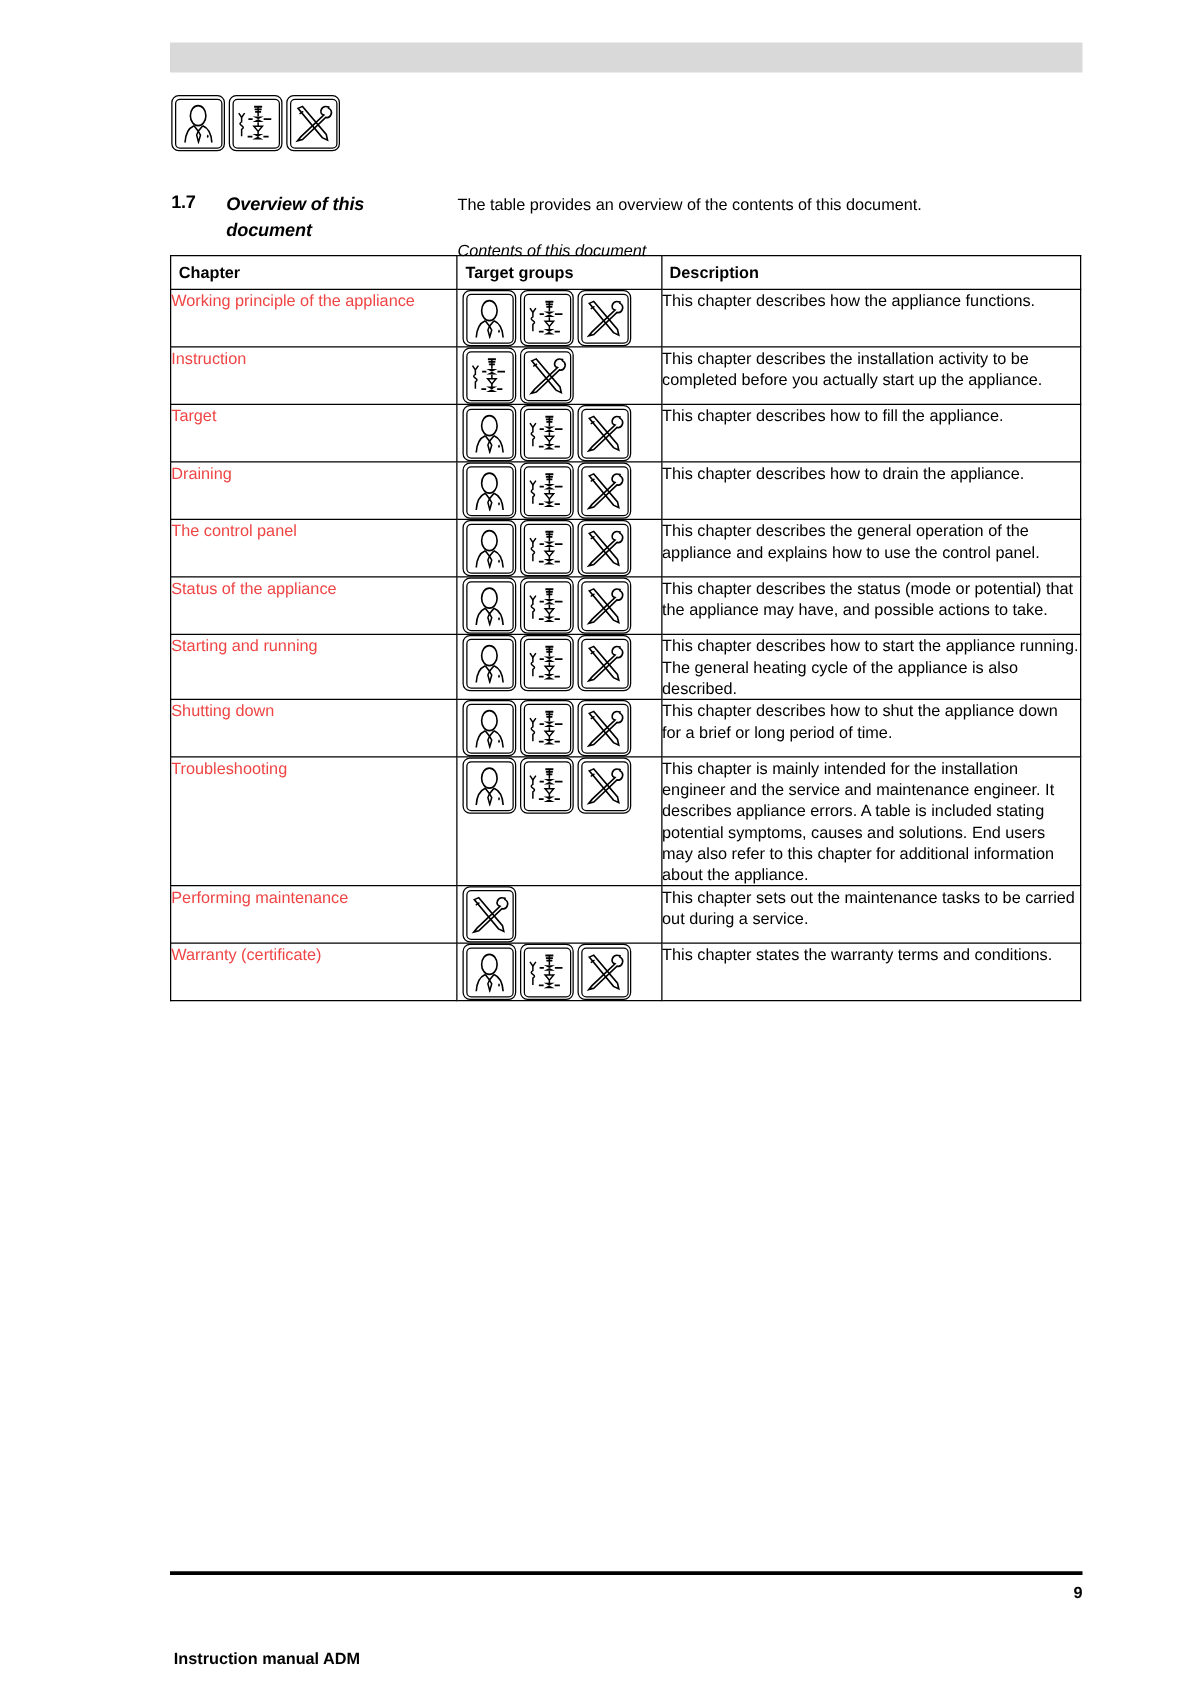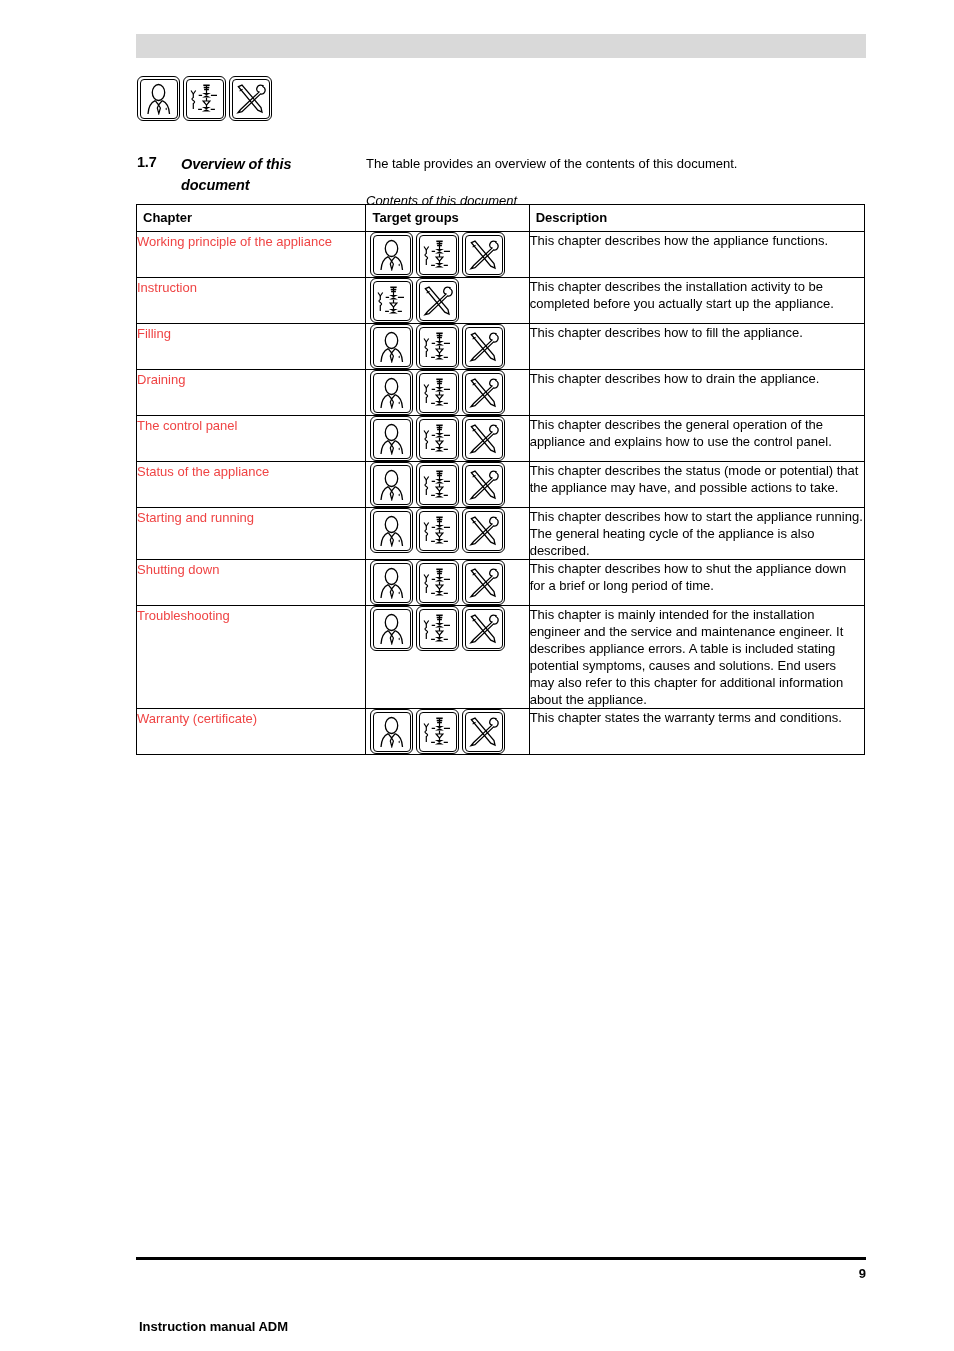--- a/index.html
+++ b/index.html
@@ -308,21 +308,21 @@
                 <path d="M3.4 3.2 L7.0 1.6 L26.0 24.0 L27.0 28.6 L22.8 26.6 Z" fill="none" stroke="#000" stroke-width="1.3"></path>
                 <line x1="7.6" y1="5.6" x2="4.6" y2="7.6" stroke="#000" stroke-width="1.1"></line>
                 <path d="M28.0 2.2 q-4.6 -1.6 -6.0 2.0 q-1.2 3.2 2.0 4.4 L5.6 26.0 L3.0 29.2 L7.0 28.2 L25.6 10.4 q3.0 0.8 4.2 -2.2 q1.3 -3.4 -2.0 -5.2 Z" fill="none" stroke="#000" stroke-width="1.3"></path>
               </svg>
             </div>
           </div>
         </td>
         <td class="desc-cell">This chapter describes the installation activity to be completed before you actually start up the appliance.</td>
       </tr>
       <tr>
-        <td class="chapter-cell"><span class="chapter-link">Filling</span></td>
+        <td class="chapter-cell"><span class="chapter-link">Target</span></td>
         <td class="target-cell">
           <div class="icon-row">
             <div class="icon-box">
               <svg width="30" height="32" viewBox="0 0 30 32">
                 <ellipse cx="14.5" cy="9.5" rx="6.2" ry="8" fill="none" stroke="#000" stroke-width="1.3"></ellipse>
                 <path d="M4 31 C4.5 22.5 8 19 11.2 17.6" fill="none" stroke="#000" stroke-width="1.3"></path>
                 <path d="M25.5 31 C25 22.5 21.6 19 18.2 17.6" fill="none" stroke="#000" stroke-width="1.3"></path>
                 <path d="M11.2 17.6 L14.6 22 L18.2 17.6" fill="none" stroke="#000" stroke-width="1.3"></path>
                 <path d="M14.6 22 L13.3 25 L14.8 30.6 L16.4 25 L14.6 22 Z" fill="none" stroke="#000" stroke-width="1.2"></path>
                 <path d="M22.2 24.5 q1.5 1.4 0 2.8 q-1.5 -1.4 0 -2.8 Z" fill="#000"></path>
@@ -614,20 +614,35 @@
             <div class="icon-box">
               <svg width="32" height="31" viewBox="0 0 32 31">
                 <path d="M3.4 3.2 L7.0 1.6 L26.0 24.0 L27.0 28.6 L22.8 26.6 Z" fill="none" stroke="#000" stroke-width="1.3"></path>
                 <line x1="7.6" y1="5.6" x2="4.6" y2="7.6" stroke="#000" stroke-width="1.1"></line>
                 <path d="M28.0 2.2 q-4.6 -1.6 -6.0 2.0 q-1.2 3.2 2.0 4.4 L5.6 26.0 L3.0 29.2 L7.0 28.2 L25.6 10.4 q3.0 0.8 4.2 -2.2 q1.3 -3.4 -2.0 -5.2 Z" fill="none" stroke="#000" stroke-width="1.3"></path>
               </svg>
             </div>
           </div>
         </td>
         <td class="desc-cell">This chapter is mainly intended for the installation engineer and the service and maintenance engineer. It describes appliance errors. A table is included stating potential symptoms, causes and solutions. End users may also refer to this chapter for additional information about the appliance.</td>
+      </tr>
+      <tr>
+        <td class="chapter-cell"><span class="chapter-link">Performing maintenance</span></td>
+        <td class="target-cell">
+          <div class="icon-row">
+            <div class="icon-box">
+              <svg width="32" height="31" viewBox="0 0 32 31">
+                <path d="M3.4 3.2 L7.0 1.6 L26.0 24.0 L27.0 28.6 L22.8 26.6 Z" fill="none" stroke="#000" stroke-width="1.3"></path>
+                <line x1="7.6" y1="5.6" x2="4.6" y2="7.6" stroke="#000" stroke-width="1.1"></line>
+                <path d="M28.0 2.2 q-4.6 -1.6 -6.0 2.0 q-1.2 3.2 2.0 4.4 L5.6 26.0 L3.0 29.2 L7.0 28.2 L25.6 10.4 q3.0 0.8 4.2 -2.2 q1.3 -3.4 -2.0 -5.2 Z" fill="none" stroke="#000" stroke-width="1.3"></path>
+              </svg>
+            </div>
+          </div>
+        </td>
+        <td class="desc-cell">This chapter sets out the maintenance tasks to be carried out during a service.</td>
       </tr>
       <tr>
         <td class="chapter-cell"><span class="chapter-link">Warranty (certificate)</span></td>
         <td class="target-cell">
           <div class="icon-row">
             <div class="icon-box">
               <svg width="30" height="32" viewBox="0 0 30 32">
                 <ellipse cx="14.5" cy="9.5" rx="6.2" ry="8" fill="none" stroke="#000" stroke-width="1.3"></ellipse>
                 <path d="M4 31 C4.5 22.5 8 19 11.2 17.6" fill="none" stroke="#000" stroke-width="1.3"></path>
                 <path d="M25.5 31 C25 22.5 21.6 19 18.2 17.6" fill="none" stroke="#000" stroke-width="1.3"></path>

